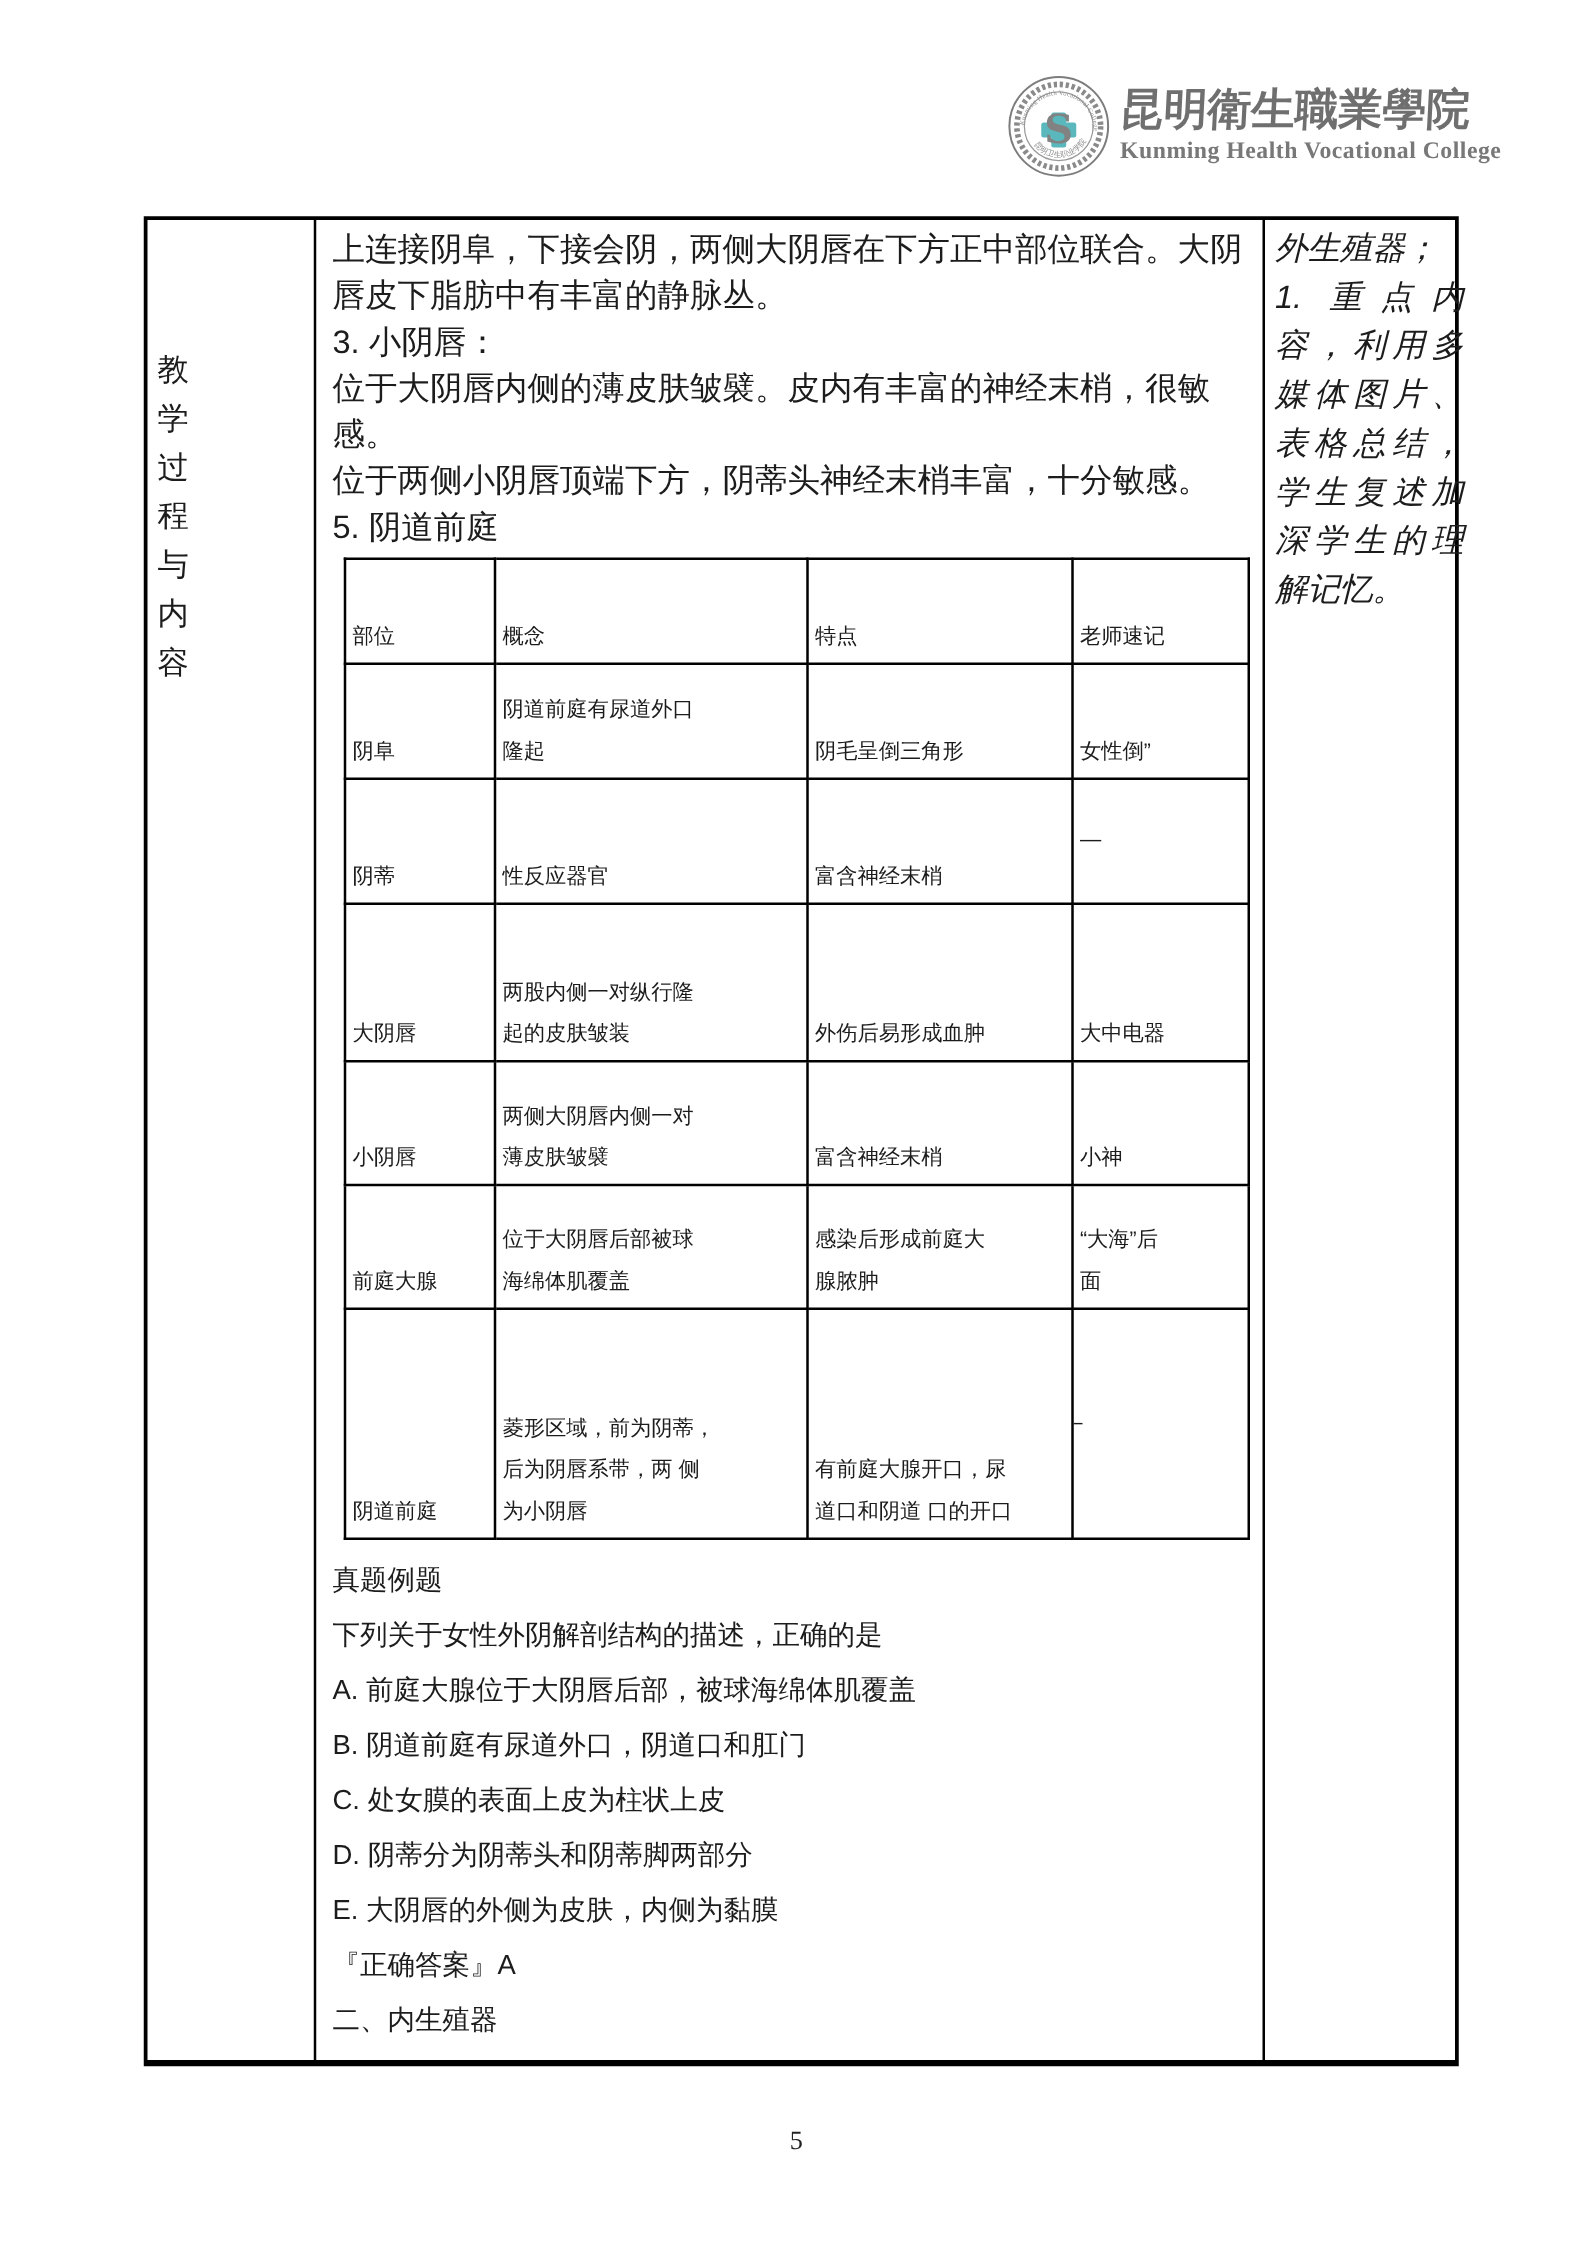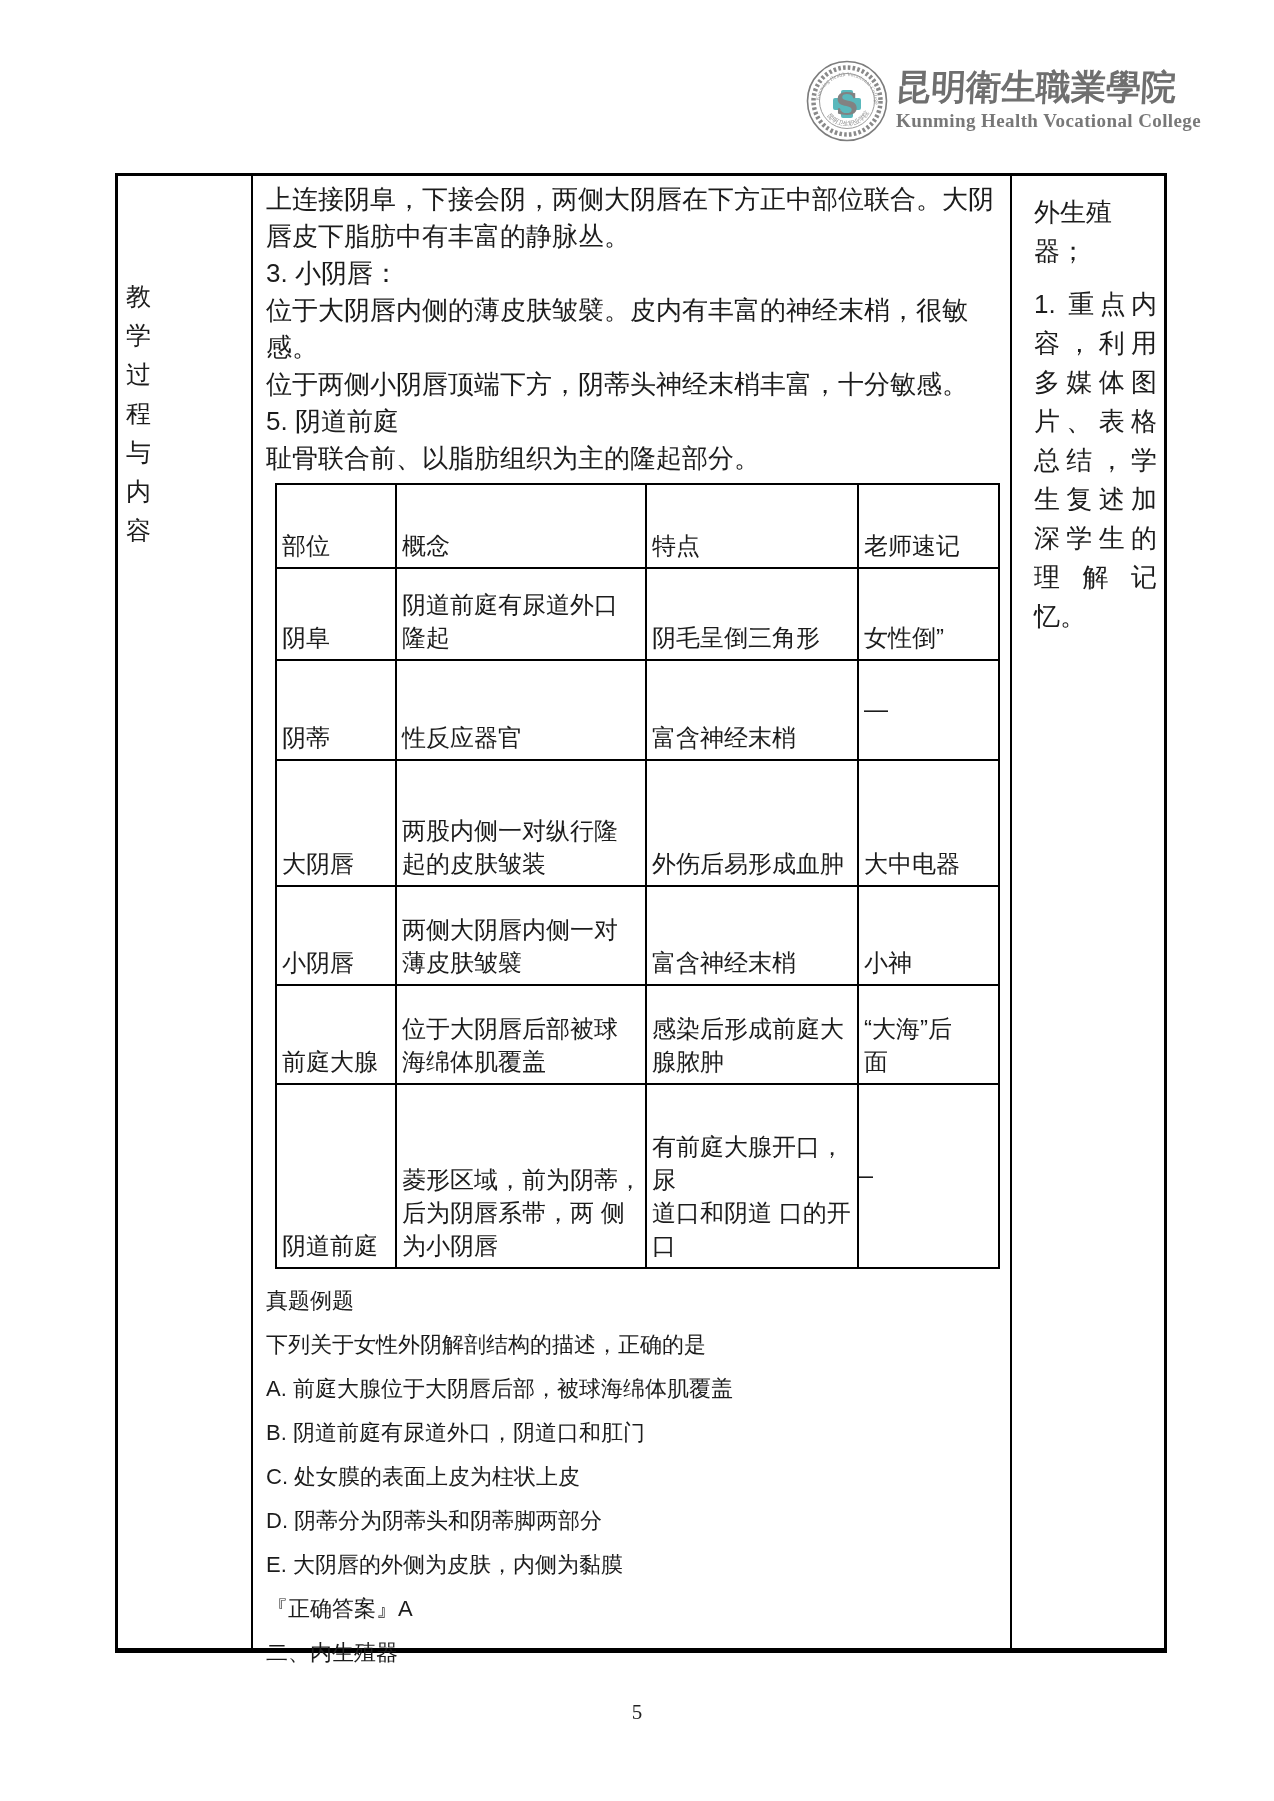--- a/index.html
+++ b/index.html
@@ -27,36 +27,36 @@
     position:absolute;left:115px;top:173px;width:1052px;height:1480px;
     border:3px solid #000;border-bottom-width:5px;box-sizing:border-box;
     display:flex;background:#fff;
   }
   .col-left{width:135px;border-right:2px solid #000;position:relative;box-sizing:border-box;flex:none;}
   .vlabel{position:absolute;left:8px;top:108px;display:flex;flex-direction:column;gap:14px;}
   .vlabel span{font-size:25px;line-height:25px;}
   .col-main{flex:1;box-sizing:border-box;padding:5px 10px 0 13px;}
   .col-right{width:168px;border-left:2px solid #000;box-sizing:border-box;flex:none;
     padding:3px 7px 0 8px;font-size:26px;line-height:39px;}
-  .rline{margin:14px;}
+  .rline{margin:0;font-style:italic;}
   .rline.justify{text-align:justify;text-align-last:left;}
   
   .cpara{margin:0;font-size:26px;line-height:37px;}
   
   table.inner{
     border-collapse:collapse;table-layout:fixed;margin:6px 0 0 9px;
     width:723px;
   }
   table.inner col.c0{width:120px;}
   table.inner col.c1{width:250px;}
   table.inner col.c2{width:212px;}
   table.inner col.c3{width:141px;}
   table.inner th,table.inner td{
     border:2px solid #000;vertical-align:bottom;text-align:left;
-    font-weight:normal;font-size:24px;line-height:33px;
+    font-weight:normal;font-size:17px;line-height:33px;
     padding:2px 1px 5px 5px;white-space:pre-line;overflow:hidden;
   }
   table.inner thead tr{height:84px;}
   table.inner tbody tr:nth-of-type(1){height:92px;}
   table.inner tbody tr:nth-of-type(2){height:100px;}
   table.inner tbody tr:nth-of-type(3){height:126px;}
   table.inner tbody tr:nth-of-type(4){height:99px;}
   table.inner tbody tr:nth-of-type(5){height:99px;}
   table.inner tbody tr:nth-of-type(6){height:184px;}
   table.inner td.dash{vertical-align:middle;}
@@ -112,21 +112,20 @@
       </div>
   </div>
 
   <div class="col-main">
     <div id="paras">
         <p class="cpara">上连接阴阜，下接会阴，两侧大阴唇在下方正中部位联合。大阴唇皮下脂肪中有丰富的静脉丛。</p>
         <p class="cpara">3. 小阴唇：</p>
         <p class="cpara">位于大阴唇内侧的薄皮肤皱襞。皮内有丰富的神经末梢，很敏感。</p>
         <p class="cpara">位于两侧小阴唇顶端下方，阴蒂头神经末梢丰富，十分敏感。</p>
         <p class="cpara">5. 阴道前庭</p>
-        <p class="cpara">耻骨联合前、以脂肪组织为主的隆起部分。</p>
       </div>
 
     <table class="inner">
       <colgroup>
           <col class="c0">
           <col class="c1">
           <col class="c2">
           <col class="c3">
         </colgroup>
       <thead>

